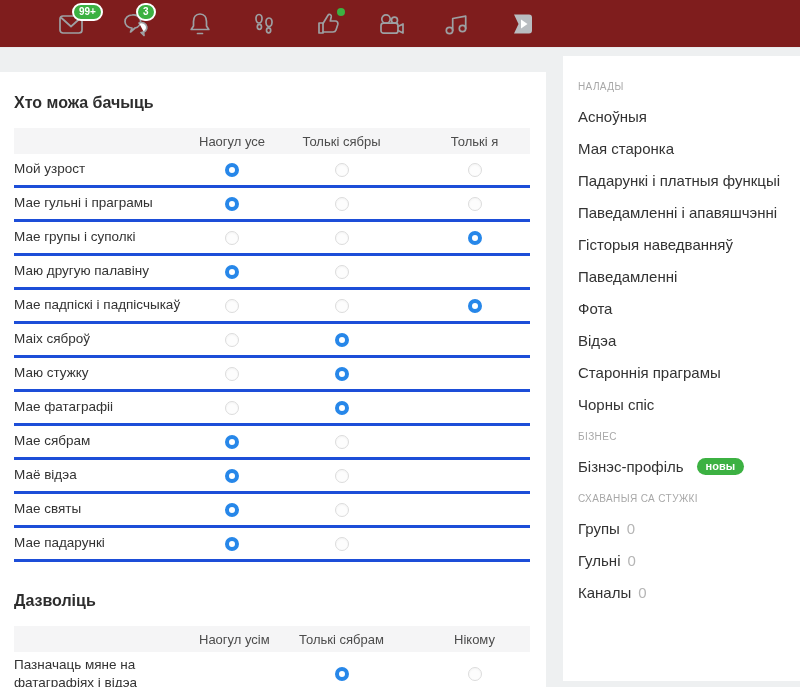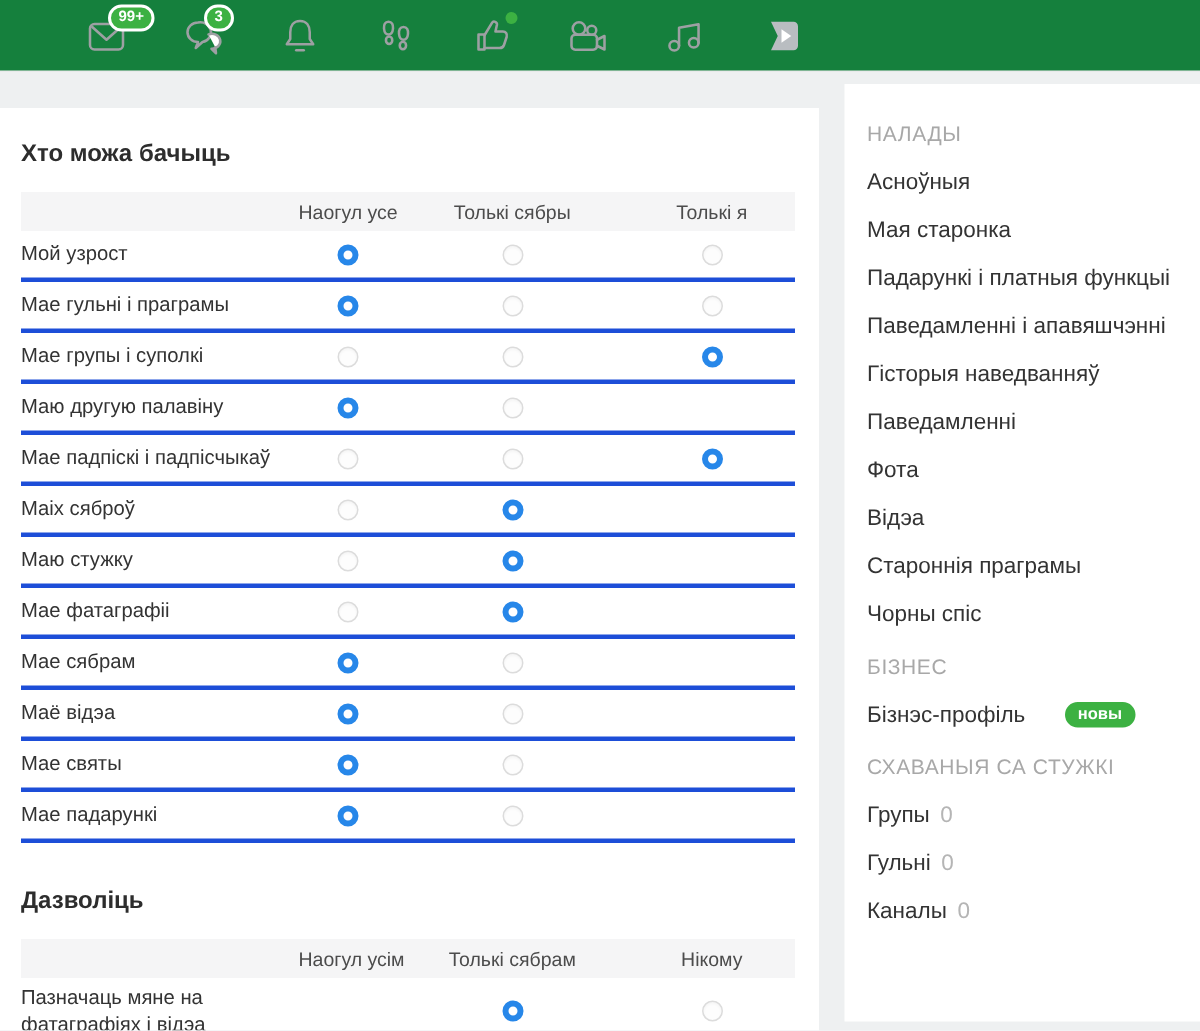--- a/index.html
+++ b/index.html
@@ -4,21 +4,21 @@
 <style>
   * { margin:0; padding:0; box-sizing:border-box; }
   html,body { background:#eef0f1; }
   .page {
     position:relative; width:800px; height:687px; overflow:hidden;
     background:#eef0f1; font-family:"Liberation Sans", sans-serif; color:#333;
   }
   
   .topbar {
     position:absolute; left:0; top:0; width:800px; height:48px;
-    background:#15803d; border-bottom:1px solid #e9eaeb;
+    background:#7f1d1d; border-bottom:1px solid #e9eaeb;
   }
   .icons { position:absolute; left:57px; top:9px; display:flex; gap:35px; }
   .icon-wrap { position:relative; width:29px; height:30px; display:flex; align-items:center; justify-content:center; cursor:pointer; }
   .icon-wrap svg { stroke:#9da0a3; fill:none; stroke-width:1.7; stroke-linecap:round; stroke-linejoin:round; }
   .nav-badge {
     position:absolute; top:-6px; left:15px; background:#3cb142; color:#fff;
     font-size:10px; font-weight:bold; line-height:12px; padding:1px 5px;
     border-radius:9px; border:2px solid #fff; white-space:nowrap;
   }
   .online-dot {
@@ -49,32 +49,32 @@
     font-size:13.5px; color:#333;
   }
   .trow.tall { min-height:47px; padding:4px 0; }
   .trow .tlabel { padding-right:14px; line-height:1.35; }
   .trow .cells { display:contents; }
   .cell { display:flex; justify-content:center; align-items:center; }
   .radio { display:inline-block; border-radius:50%; cursor:pointer; }
   .radio.selected { width:14px; height:14px; border:4.5px solid #2787e9; background:#fff; }
   .radio.unselected { width:14px; height:14px; border:1.5px solid #dcdcdc; background:#fdfdfd; box-shadow:inset 0 1px 2px rgba(0,0,0,0.04); }
   
-  .side-section { font-size:14px; color:#a8a8a8; padding:11px 0 8px 0; letter-spacing:.4px; }
+  .side-section { font-size:10px; color:#a8a8a8; padding:11px 0 8px 0; letter-spacing:.4px; }
   .side-link { position:relative; font-size:15px; color:#333; padding:7.5px 0; cursor:pointer; }
   .side-link .label { position:relative; z-index:2; }
   .red-frame {
     position:absolute; left:-9px; top:-4px; width:150px; height:39px;
     border:3px solid #c4252e; background:rgba(80,80,80,0.05); z-index:1; pointer-events:none;
   }
   .count { margin-left:7px; color:#b5b5b5; }
   .count.blue { color:#7e93a8; }
   .new-badge {
     display:inline-block; background:#3cb142; color:#fff; font-size:11px; font-weight:bold;
-    border-radius:10px; padding:2px 9px 3px; margin-left:26px; vertical-align:2px;
+    border-radius:10px; padding:2px 9px 3px; margin-left:13px; vertical-align:2px;
   }
 </style>
 </head>
 <body>
 
 <div class="page">
 
   <header class="topbar">
     <div class="icons">
 

